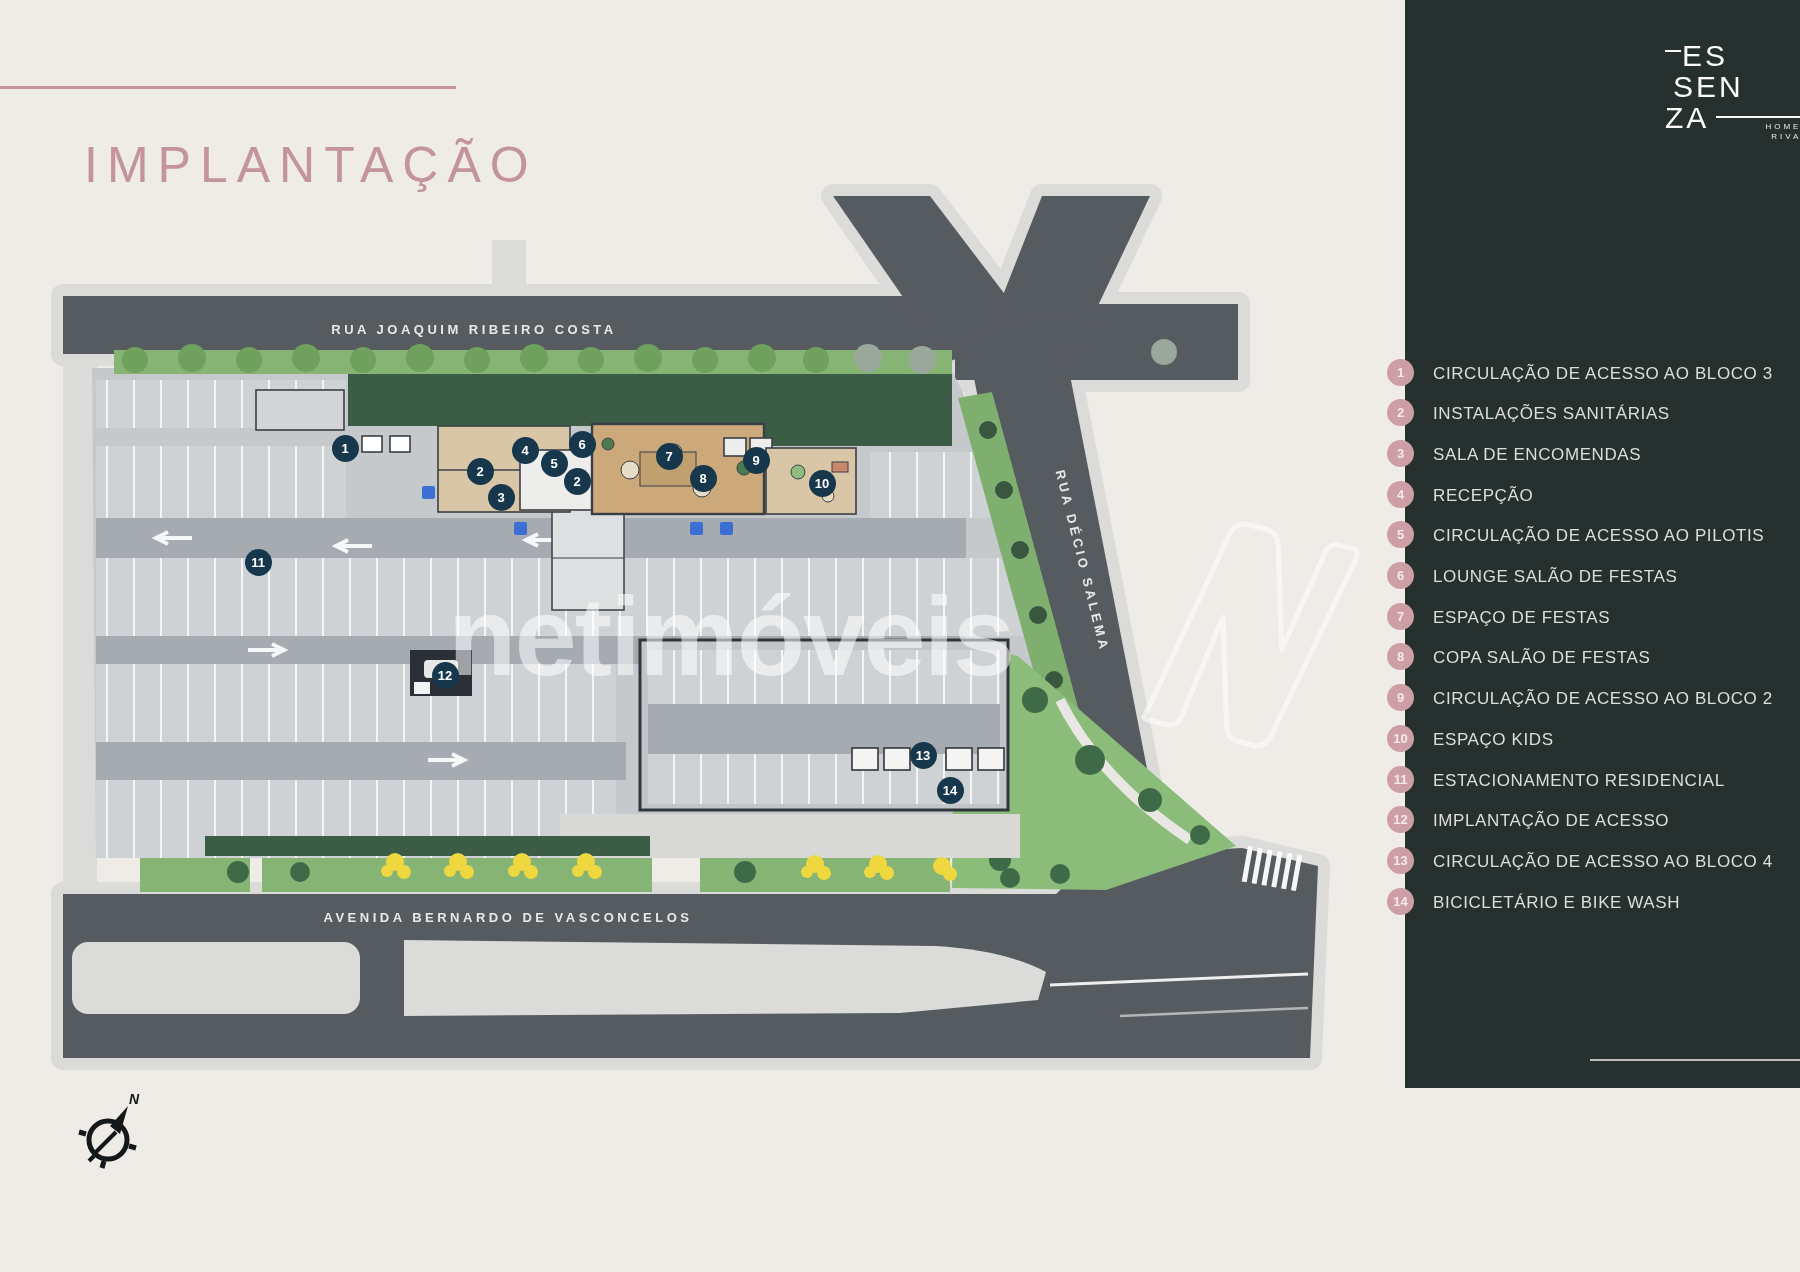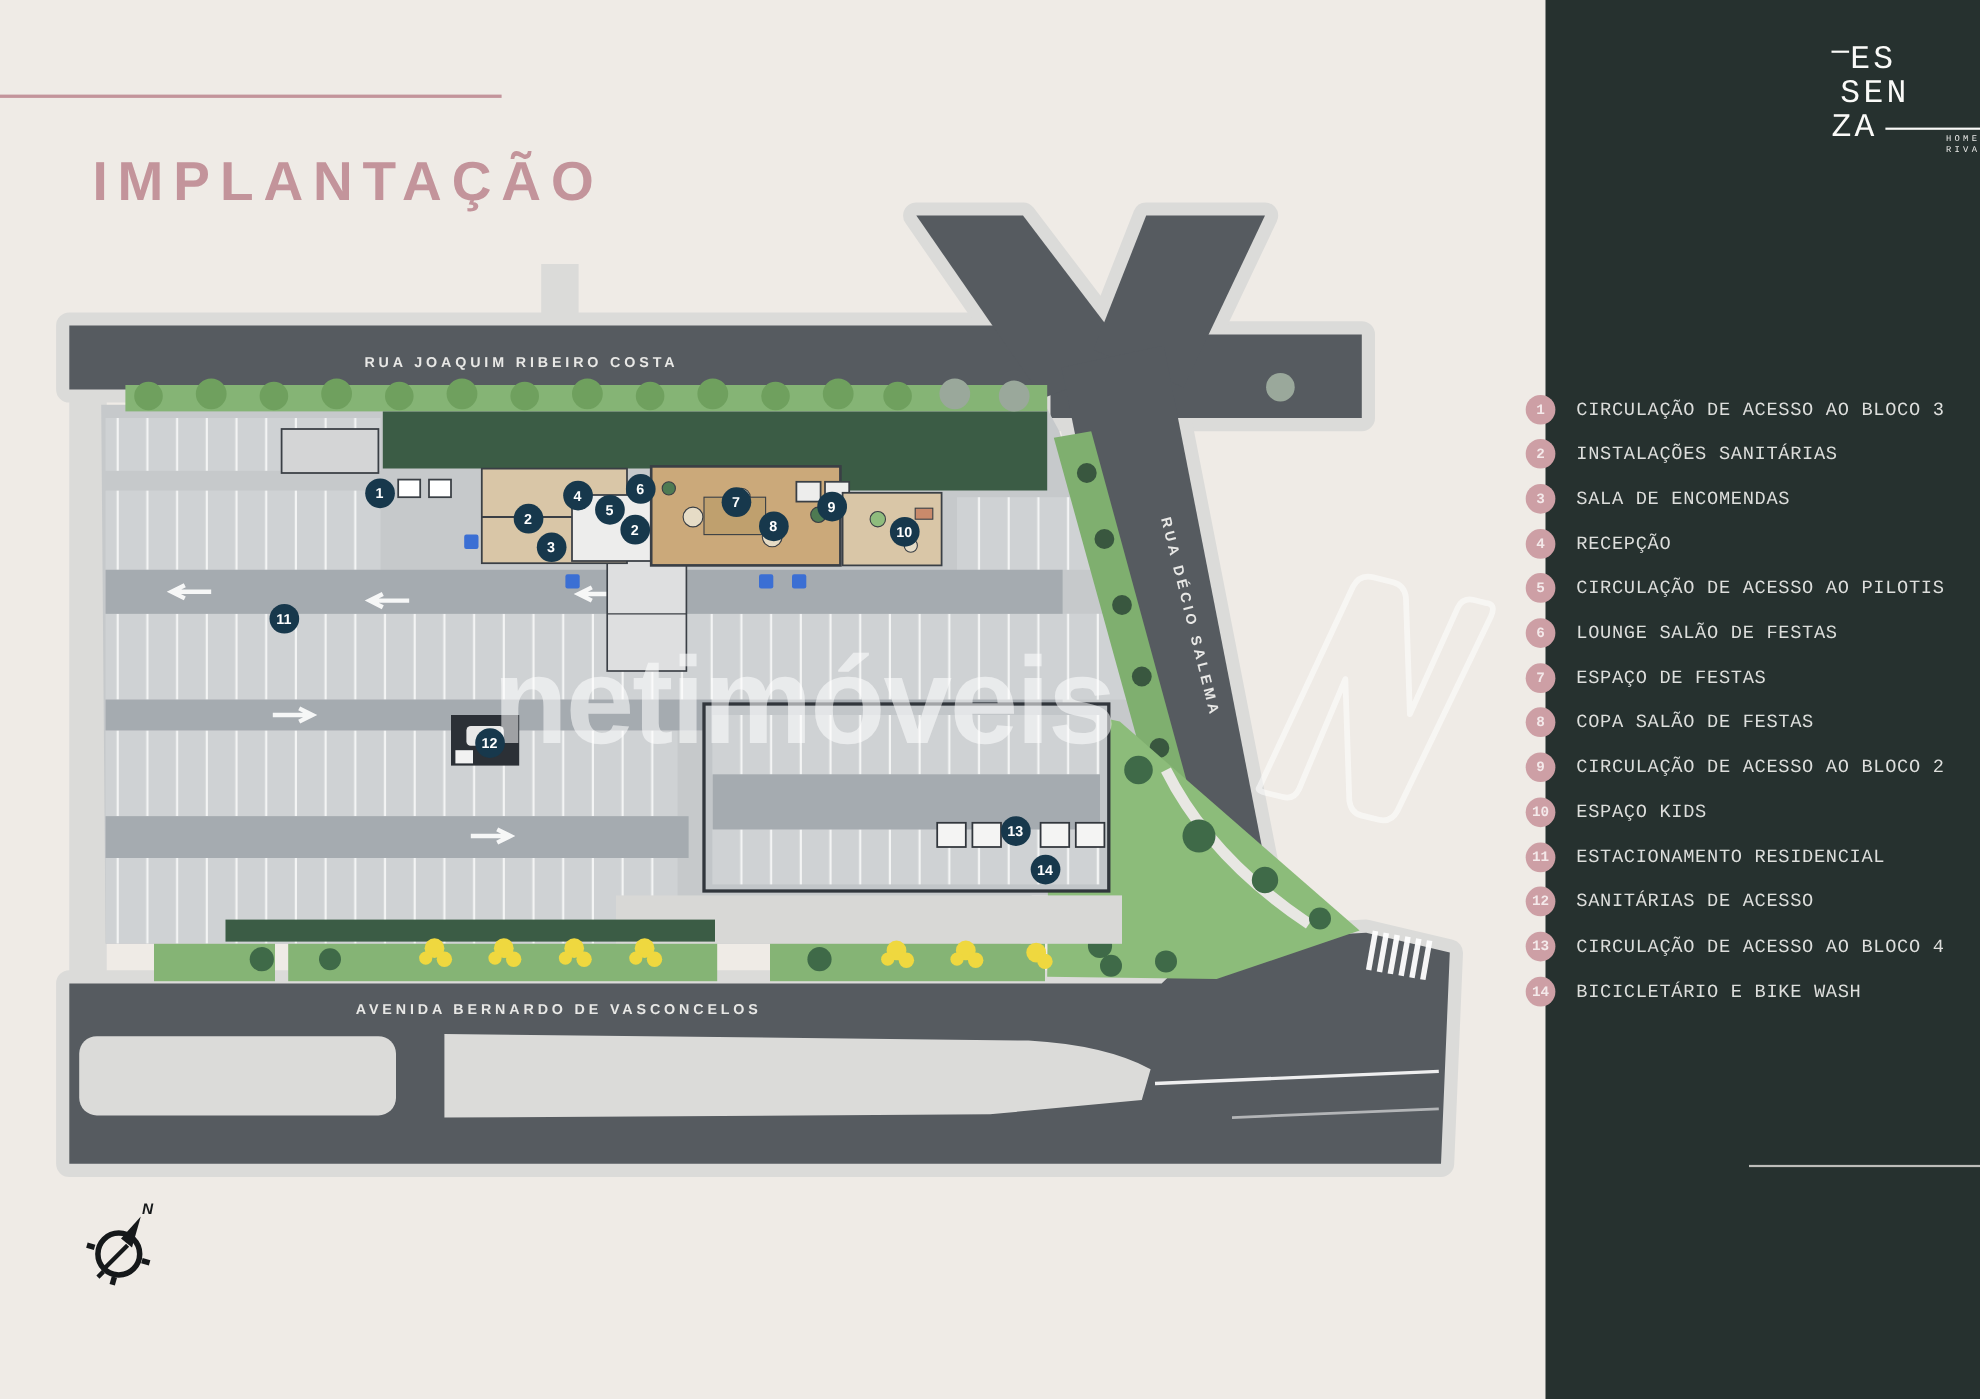--- a/index.html
+++ b/index.html
@@ -7,21 +7,21 @@
     width:1800px;height:1272px;position:relative;overflow:hidden;
     background:var(--background,#EFEBE6);
     font-family:"Liberation Sans","DejaVu Sans",sans-serif;
   }
   .stage{position:absolute;inset:0;width:1800px;height:1272px;}
 
   
   .rose-rule{position:absolute;left:0;top:86px;width:456px;height:3px;background:var(--accent_rose,#BE8E96);}
   .page-title{
     position:absolute;left:84px;top:136px;
-    font-size:50px;font-weight:700;letter-spacing:9px;
+    font-size:50px;font-weight:400;letter-spacing:9px;
     color:var(--accent_rose,#C3949B);
   }
   .page-subtitle{
     position:absolute;left:482px;top:166px;
     font-size:25px;font-weight:400;letter-spacing:2px;
     color:#3A4750;
   }
 
   
   .plan-svg{position:absolute;left:0;top:0;}
@@ -46,23 +46,22 @@
   .marker{
     position:absolute;width:27px;height:27px;border-radius:50%;
     background:var(--marker,#17384C);color:#FFF;
     font-size:13px;font-weight:700;line-height:27px;text-align:center;
   }
 
   .compass{position:absolute;left:66px;top:1092px;}
 
   
   .sidebar{
-    position:absolute;left:1405px;top:0;width:395px;height:1272px;
+    position:absolute;left:1405px;top:0;width:395px;height:1088px;
     background:var(--sidebar,#26312F);
-    font-family:Liberation Mono, monospace;
   }
   .brand{position:absolute;left:250px;top:40px;color:#FFF;font-weight:200;}
   .brand-line{font-size:30px;letter-spacing:3px;line-height:31px;color:#FAFAF8;}
   .brand-dash{display:inline-block;width:16px;height:2px;background:#FAFAF8;vertical-align:14px;margin-right:1px;}
   .brand-row3{display:flex;align-items:flex-start;text-align:right;}
   .brand-tag{margin-left:7px;margin-top:14px;border-top:2px solid #FAFAF8;padding-top:4px;}
   .brand-tag div{font-size:8px;letter-spacing:3px;color:#E9E9E7;font-weight:400;line-height:10px;}
   .brand-tag div:last-child{padding-left:7px;margin-left:48px;}
 
   .legend-item{position:absolute;left:0;height:27px;width:395px;}
@@ -377,21 +376,21 @@
         <div class="legend-item" style="top: 724.89px;">
           <span class="legend-badge">10</span>
           <span class="legend-label">ESPAÇO KIDS</span>
         </div>
         <div class="legend-item" style="top: 765.6px;">
           <span class="legend-badge">11</span>
           <span class="legend-label">ESTACIONAMENTO RESIDENCIAL</span>
         </div>
         <div class="legend-item" style="top: 806.31px;">
           <span class="legend-badge">12</span>
-          <span class="legend-label">SANITÁRIAS DE ACESSO</span>
+          <span class="legend-label">IMPLANTAÇÃO DE ACESSO</span>
         </div>
         <div class="legend-item" style="top: 847.02px;">
           <span class="legend-badge">13</span>
           <span class="legend-label">CIRCULAÇÃO DE ACESSO AO BLOCO 4</span>
         </div>
         <div class="legend-item" style="top: 887.73px;">
           <span class="legend-badge">14</span>
           <span class="legend-label">BICICLETÁRIO E BIKE WASH</span>
         </div>
       </div>

